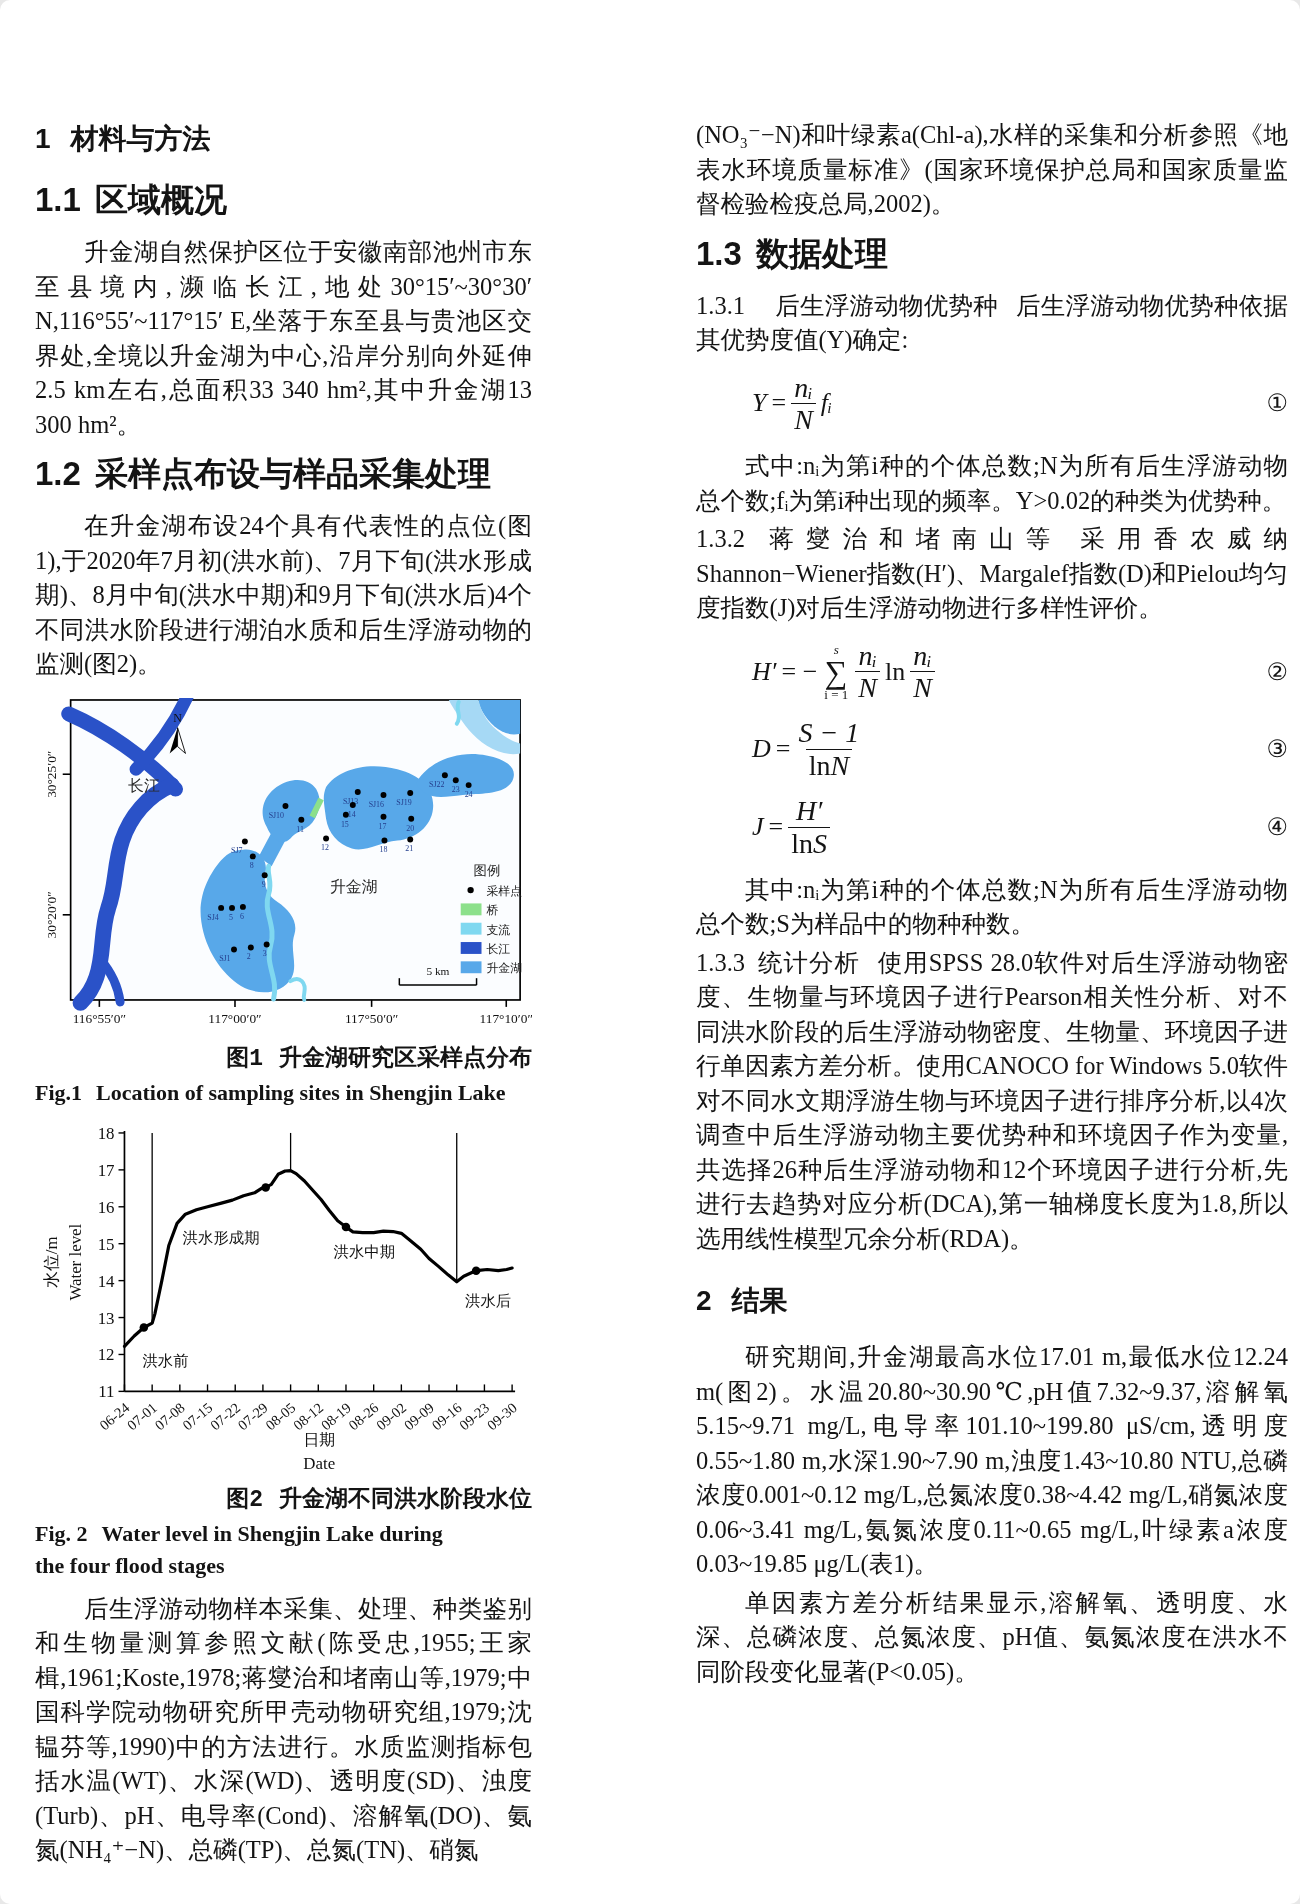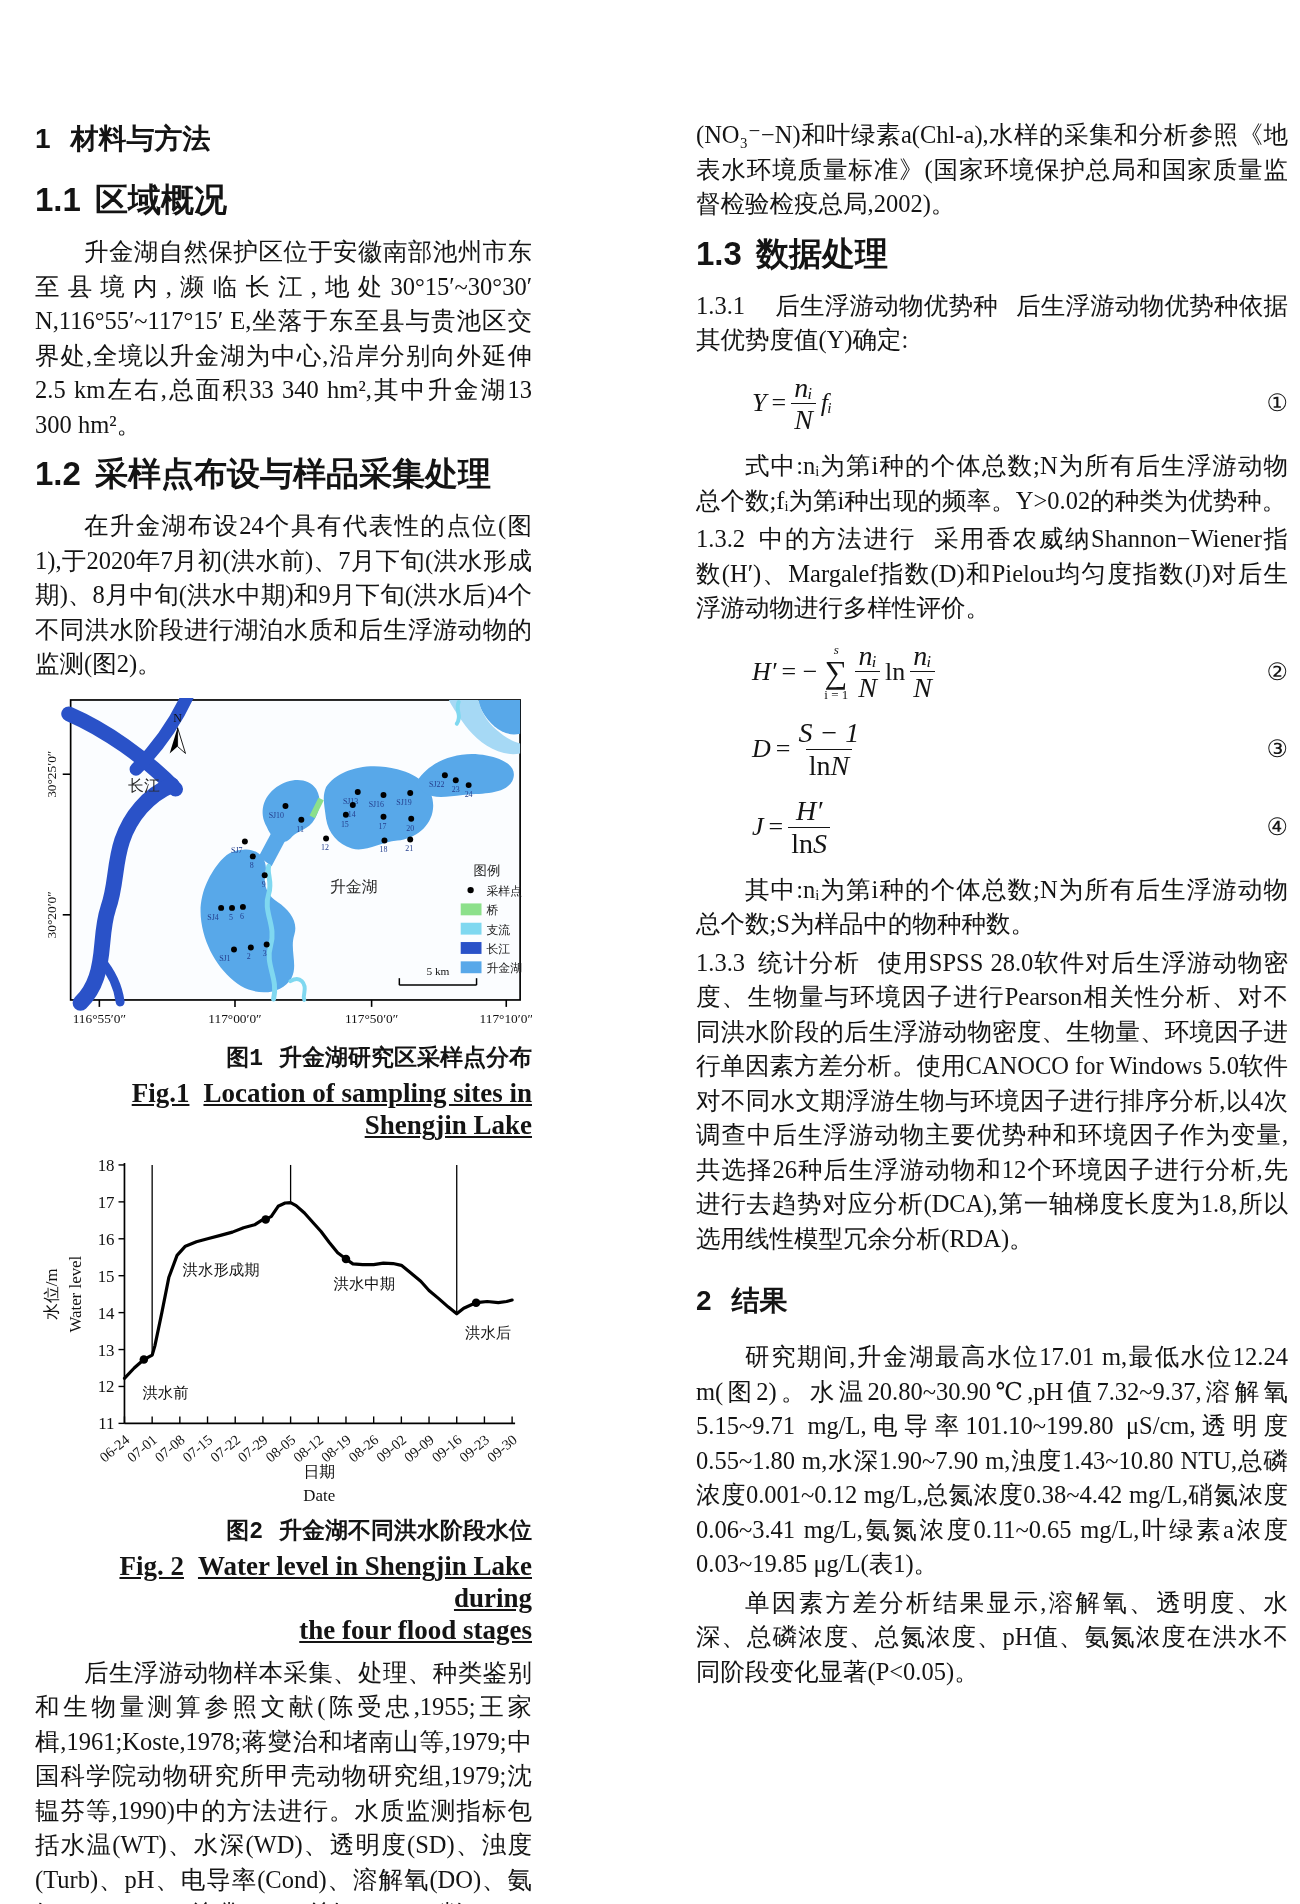--- a/index.html
+++ b/index.html
@@ -1,37 +1,37 @@
 <!DOCTYPE html>
 <html><head>
 <meta charset="utf-8">
 <style>
   html,body{margin:0;padding:0;background:#e8e8e8;}
   .page{position:relative;width:1300px;height:1904px;background:#ffffff;overflow:hidden;
-        font-family:"Liberation Serif","DejaVu Serif",serif;color:#141414;}
+        font-family:"Liberation Serif","DejaVu Serif",serif;color:#141414;border-radius:10px;}
   .col{position:absolute;top:118px;}
   .col-left{left:35px;width:497px;}
   .col-right{left:696px;width:592px;}
   .body{font-size:24.5px;line-height:34.5px;text-align:justify;margin:0 0 4px 0;}
   .indent{text-indent:2em;}
   .h1{font-family:"Liberation Sans","DejaVu Sans",sans-serif;font-size:28px;font-weight:bold;
       margin:2px 0 20px 0;}
   .h1 .hnum{margin-right:20px;}
   .h2{font-family:"Liberation Sans","DejaVu Sans",sans-serif;font-size:33px;font-weight:bold;
       margin:10px 0 12px 0;}
   .h2 .hnum{margin-right:14px;}
   .runin .rnum{margin-right:12px;}
   .runin .rtitle{margin-right:18px;}
   .fig{margin:16px 0 10px 0;}
   .fig svg{display:block;width:497px;height:auto;}
   .cap-zh{font-family:Liberation Mono, monospace;font-weight:bold;font-size:23px;
           text-align:right;margin:8px 0 2px 0;}
   .cap-zh .capnum{margin-right:16px;}
-  .cap-en{font-family:"Liberation Serif","DejaVu Serif",serif;font-weight:bold;font-size:27px;
-          text-align:right;margin:4px 0 0 0;line-height:32px;text-decoration:underline;}
+  .cap-en{font-family:"Liberation Serif","DejaVu Serif",serif;font-weight:bold;font-size:22px;
+          text-align:left;margin:4px 0 0 0;line-height:32px;}
   .cap-en .capnum{margin-right:14px;}
   .formula{display:flex;align-items:center;margin:14px 0;font-size:26px;}
   .f-body{display:inline-flex;align-items:center;margin-left:56px;gap:5px;}
   .f-no{margin-left:auto;font-size:24px;}
   .it{font-style:italic;}
   .frac{display:inline-flex;flex-direction:column;align-items:center;line-height:1.12;font-size:28px;}
   .frac .den{border-top:1.6px solid #141414;padding:0 3px;}
   .frac .num{padding:0 3px;}
   .sum{display:inline-flex;flex-direction:column;align-items:center;line-height:1;margin:0 2px;}
   .sum .s-top{font-size:13px;font-style:italic;}
@@ -258,21 +258,21 @@
             <span class="num it">nᵢ</span>
             <span class="den it">N</span>
           </span>
         <span class="it">fᵢ</span>
       </span>
       <span class="f-no">①</span>
     </div>
 
     <p class="body indent">式中:nᵢ为第i种的个体总数;N为所有后生浮游动物总个数;fᵢ为第i种出现的频率。Y&gt;0.02的种类为优势种。</p>
 
-    <p class="body runin"><span class="rnum">1.3.2</span><span class="rtitle">中的方法进行</span><span>采用香农威纳Shannon−Wiener指数(H′)、Margalef指数(D)和Pielou均匀度指数(J)对后生浮游动物进行多样性评价。</span></p>
+    <p class="body runin"><span class="rnum">1.3.2</span><span class="rtitle">蒋燮治和堵南山等</span><span>采用香农威纳Shannon−Wiener指数(H′)、Margalef指数(D)和Pielou均匀度指数(J)对后生浮游动物进行多样性评价。</span></p>
 
     <div class="formula">
       <span class="f-body">
         <span class="it">H′</span>
           <span>= −</span>
         <span class="sum">
             <span class="s-top">s</span>
             <span class="s-sym">∑</span>
             <span class="s-bot">i = 1</span>
           </span>

